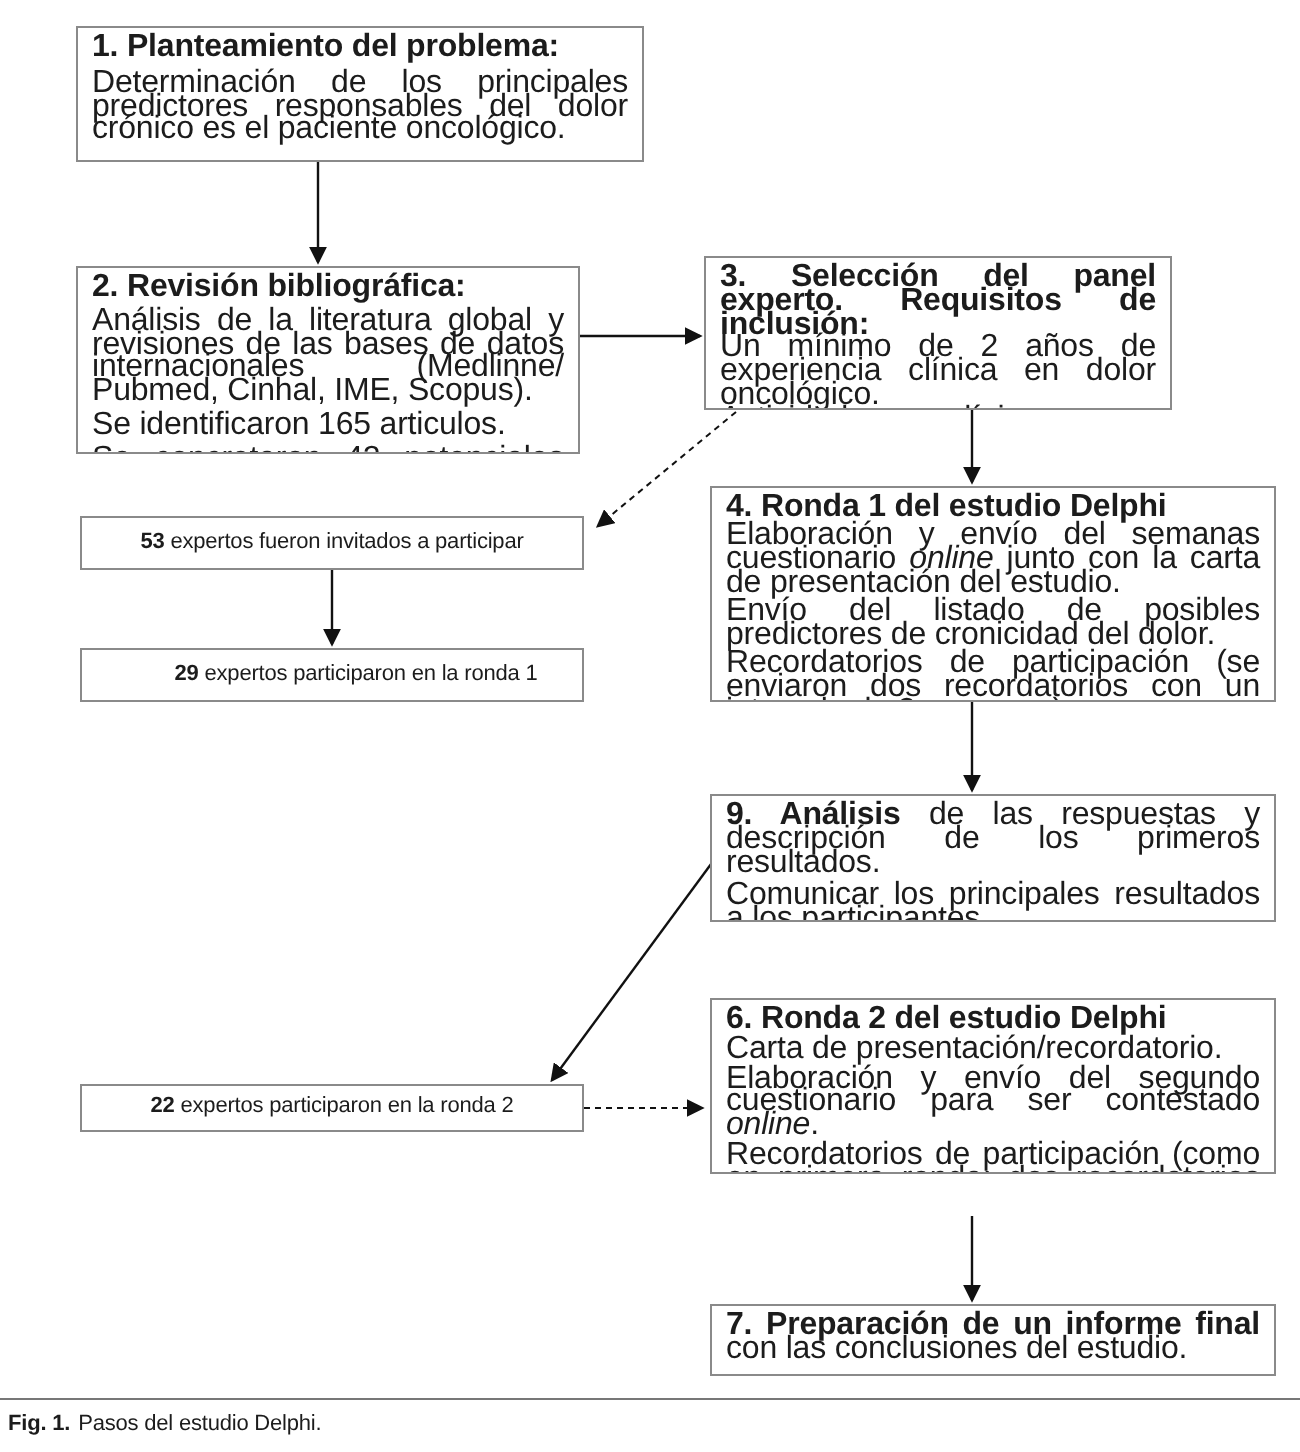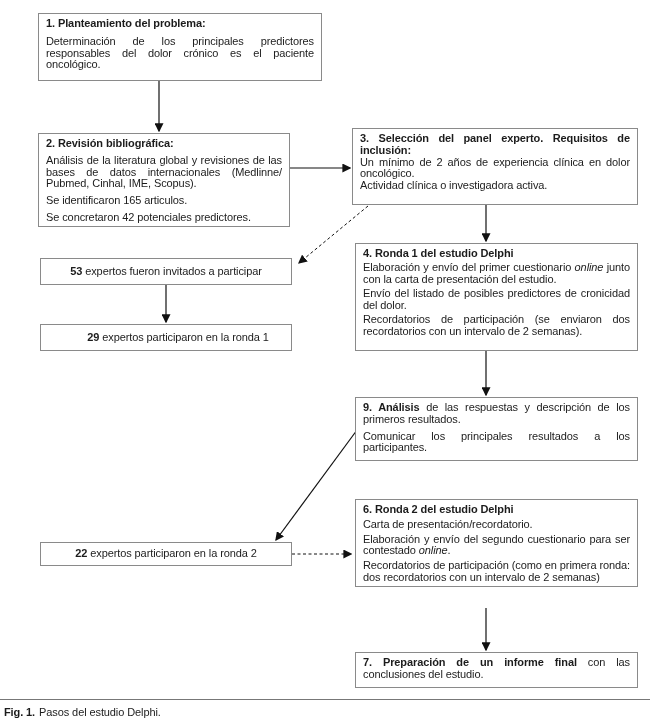--- a/index.html
+++ b/index.html
@@ -10,21 +10,21 @@
     color: var(--text, #1c1c1c);
   }
   .canvas { position: absolute; left: 0; top: 0; width: 650px; height: 726px; background: #fff; }
   svg.arrows { position: absolute; left: 0; top: 0; pointer-events: none; }
 
   .box {
     position: absolute;
     border: 1.5px solid var(--border, #8a8a8a);
     background: #fff;
     padding: 4px 7px;
-    font-size: 11px;
+    font-size: 16px;
     line-height: 11.8px;
     letter-spacing: -0.1px;
     overflow: hidden;
   }
   .box p { text-align: justify; margin: 0 0 4px; }
   .box p:last-child { margin-bottom: 0; }
   .gap0 p { margin-bottom: 0; }
   .gap2 p { margin-bottom: 2.5px; }
   .gap3 p { margin-bottom: 3px; }
   .gap5 p { margin-bottom: 5px; }
@@ -35,21 +35,21 @@
 
   .count-box {
     display: flex; align-items: center; justify-content: center;
     padding: 2px 4px; font-size: 11px;
   }
   .count-box p { text-align: right; margin: 0; }
 
   
   #step1     { left: 38px;  top: 13px;  width: 284px; height: 68px; }
   #step2     { left: 38px;  top: 133px; width: 252px; height: 94px; }
-  #step3     { left: 352px; top: 128px; width: 286px; height: 77px; }
+  #step3     { left: 352px; top: 128px; width: 234px; height: 77px; }
   #step4     { left: 355px; top: 243px; width: 283px; height: 108px; }
   #invited53 { left: 40px;  top: 258px; width: 252px; height: 27px; }
   #round1-29 { left: 40px;  top: 324px; width: 252px; height: 27px; padding-left: 28px; }
   #step5     { left: 355px; top: 397px; width: 283px; height: 64px; }
   #round2-22 { left: 40px;  top: 542px; width: 252px; height: 24px; }
   #step6     { left: 355px; top: 499px; width: 283px; height: 88px; }
   #step7     { left: 355px; top: 652px; width: 283px; height: 36px; }
 
   .caption-rule { position: absolute; left: 0; top: 699px; width: 650px; border-top: 1px solid #777; }
   .caption { position: absolute; left: 4px; top: 706px; font-size: 11px; letter-spacing: -0.1px; text-align: right; }
@@ -87,21 +87,21 @@
       <p><span>Se identificaron 165 articulos.</span></p>
       <p><span>Se concretaron 42 potenciales predictores.</span></p>
     </div>
   <div class="box gap0" id="step3">
       <p><span class="b">3. Selección del panel experto. Requisitos de inclusión:</span></p>
       <p><span>Un mínimo de 2 años de experiencia clínica en dolor oncológico.</span></p>
       <p><span>Actividad clínica o investigadora activa.</span></p>
     </div>
   <div class="box gap2" id="step4">
       <p><span class="b">4. Ronda 1 del estudio Delphi</span></p>
-      <p><span>Elaboración y envío del primer cuestionario </span><span class="i">online</span><span> junto con la carta de presentación del estudio.</span></p>
+      <p><span>Elaboración y envío del semanas cuestionario </span><span class="i">online</span><span> junto con la carta de presentación del estudio.</span></p>
       <p><span>Envío del listado de posibles predictores de cronicidad del dolor.</span></p>
       <p><span>Recordatorios de participación (se enviaron dos recordatorios con un intervalo de 2 semanas).</span></p>
     </div>
   <div class="box count-box" id="invited53">
       <p><span class="b">53</span><span> expertos fueron invitados a participar</span></p>
     </div>
   <div class="box count-box" id="round1-29">
       <p><span class="b">29</span><span> expertos participaron en la ronda 1</span></p>
     </div>
   <div class="box gap5" id="step5">

